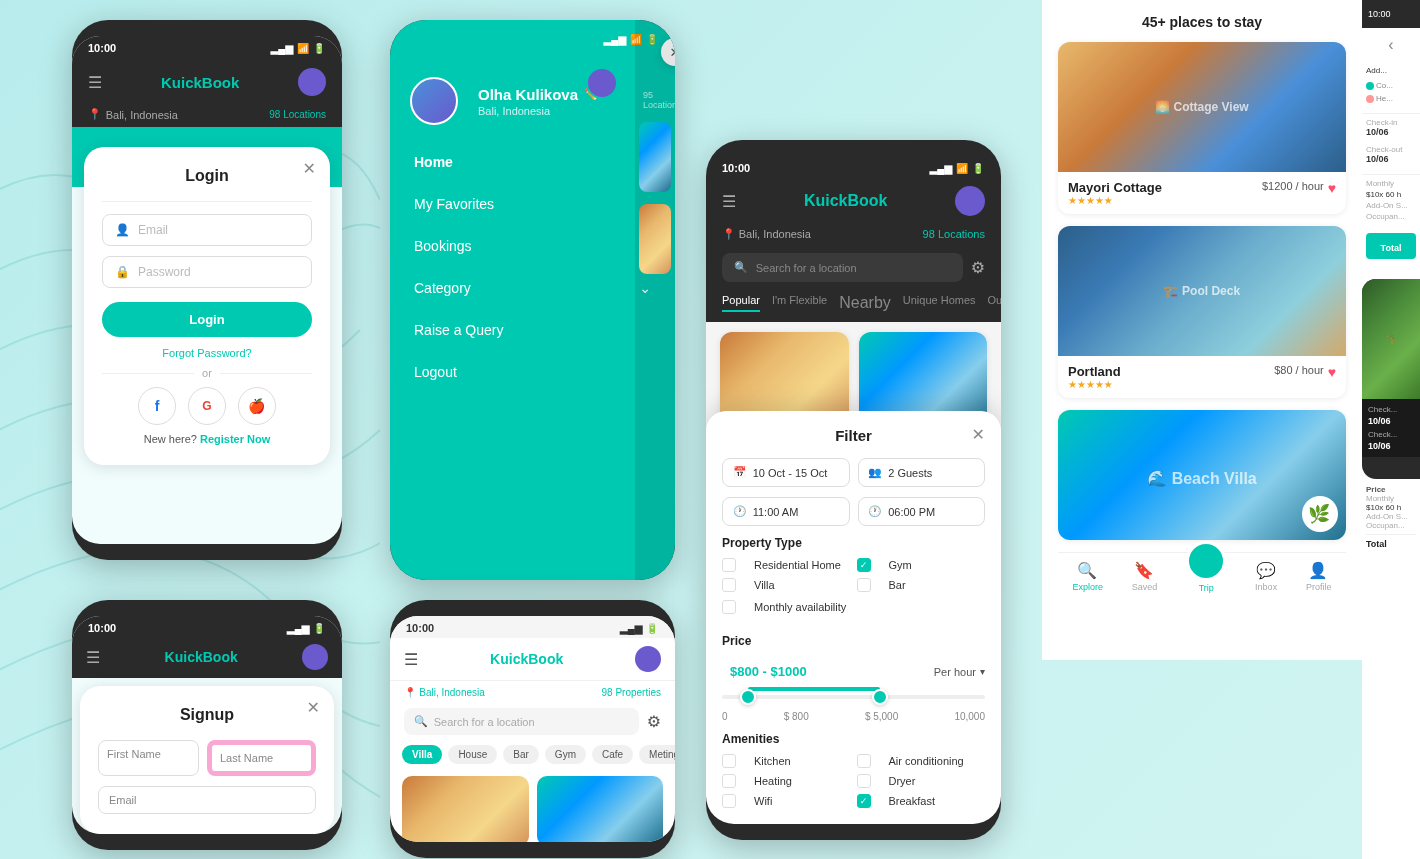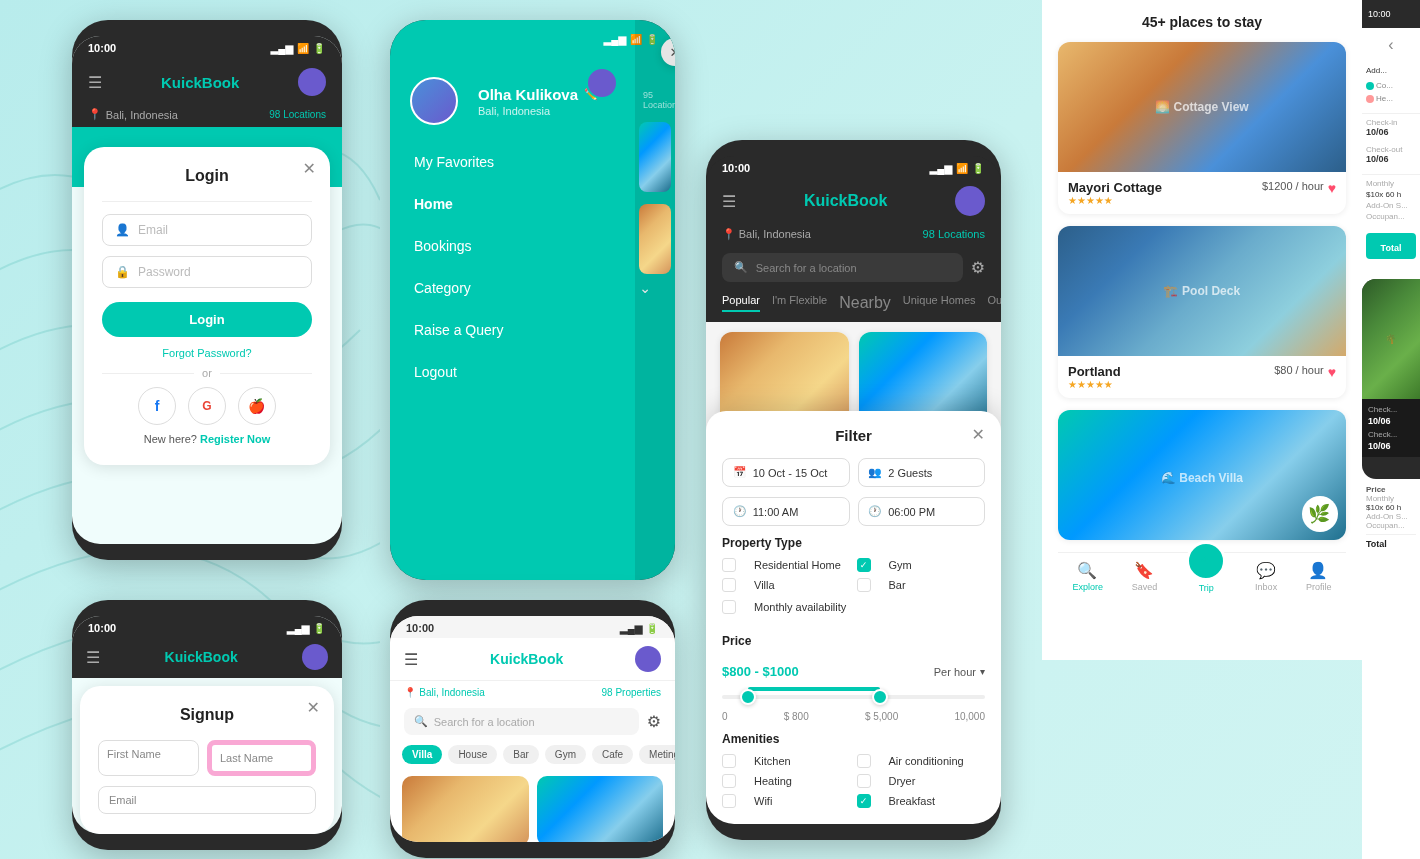--- a/index.html
+++ b/index.html
@@ -266,20 +266,21 @@
       display: flex;
       align-items: center;
       justify-content: center;
       background: white;
     }
     .cb-box.checked { background: #00c9b1; border-color: #00c9b1; color: white; font-size: 9px; }
     .price-range-text {
       color: #00c9b1;
       font-size: 13px;
       font-weight: 700;
+      margin-left: 8px;
     }
     .price-per { font-size: 11px; color: #555; }
     .price-row {
       display: flex;
       justify-content: space-between;
       align-items: center;
       margin-bottom: 8px;
     }
     .price-per-row {
       display: flex;
@@ -530,25 +531,25 @@
       </div>
       <div style="margin-left:8px;">
         <div style="display:flex;align-items:center;gap:6px;">
           <div class="menu-user-name">Olha Kulikova</div>
           <span style="color:white;font-size:11px;">✏️</span>
         </div>
         <div class="menu-user-loc">Bali, Indonesia</div>
       </div>
     </div>
 
+    <div class="menu-item active">
+        <span>Home</span>
+      </div>
     <div class="menu-item">
         <span>My Favorites</span>
-      </div>
-    <div class="menu-item active">
-        <span>Home</span>
       </div>
     <div class="menu-item">
         <span>Bookings</span>
       </div>
     <div class="menu-item">
       <span>Category</span>
       <span>⌄</span>
     </div>
     <div class="menu-item">
         <span>Raise a Query</span>
@@ -815,21 +816,21 @@
       </div>
       <div style="display:flex;align-items:flex-start;gap:4px;">
         <div class="place-card-price">$80 / hour</div>
         <span class="heart-icon liked">♥</span>
       </div>
     </div>
   </div>
 
   <div class="place-card">
     <div style="height:130px;overflow:hidden;position:relative;">
-      <div class="img-placeholder img-beach" style="height:136px;font-size:12px;">🌊 Beach Villa</div>
+      <div class="img-placeholder img-beach" style="height:136px;font-size:16px;">🌊 Beach Villa</div>
 
       <div style="position:absolute;bottom:8px;right:8px;width:36px;height:36px;background:white;border-radius:50%;display:flex;align-items:center;justify-content:center;font-size:18px;">🌿</div>
     </div>
   </div>
 
   <div class="nav-bar">
     <div class="nav-item">
       <span class="nav-icon active">🔍</span>
       <span class="nav-label active">Explore</span>
     </div>

